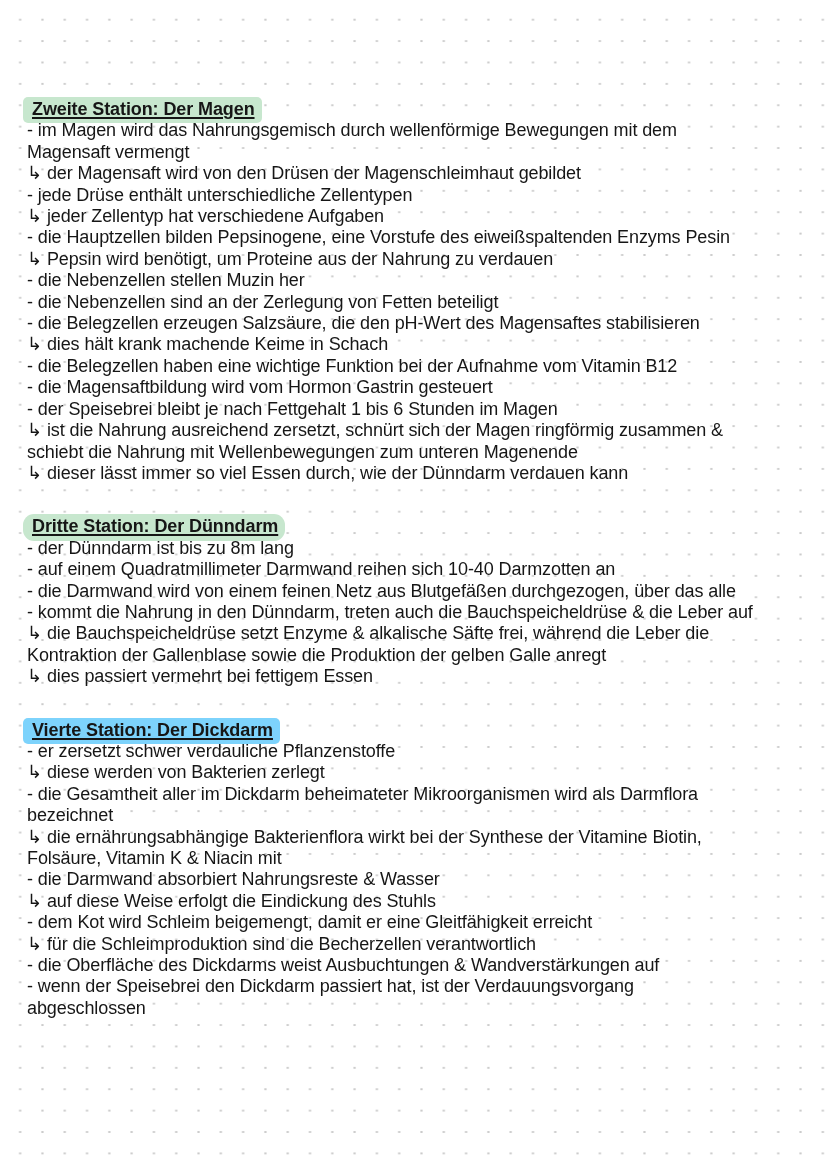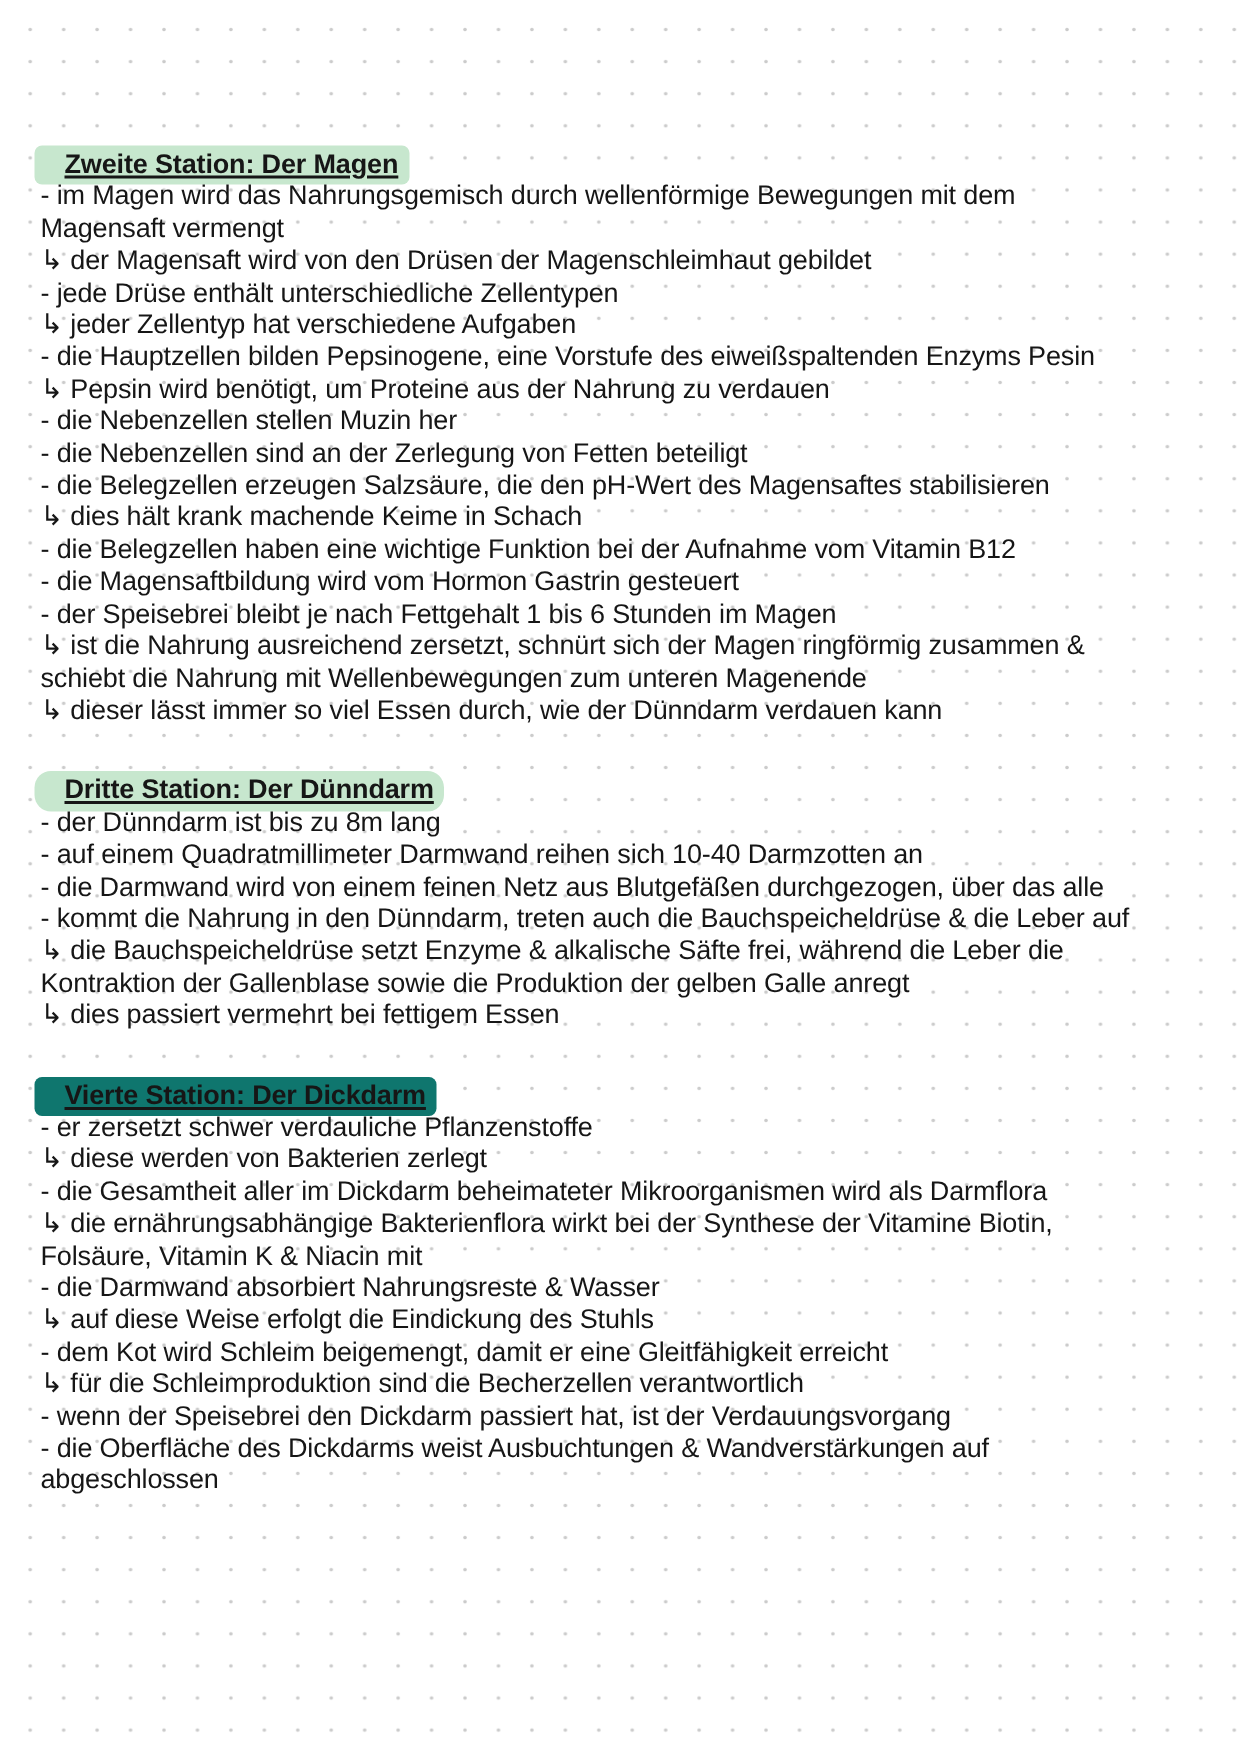--- a/index.html
+++ b/index.html
@@ -24,21 +24,21 @@
     width: 828px;
     height: 1169px;
     padding: 99px 8px 0 27px;
   }
   .section + .section {
     margin-top: 32px;
   }
   .heading {
     display: table;            
     margin: -2px 0 -3px -4px;  
-    padding: 2px 7px 3px 20px;
+    padding: 2px 7px 3px 9px;
     border-radius: 5px;
     font-size: 18px;
     font-weight: bold;
     line-height: 21.4px;
     letter-spacing: -0.1px;
     text-decoration: underline;
     text-decoration-thickness: 2px;
     text-underline-offset: 2px;
     color: #161616;
   }
@@ -77,27 +77,28 @@
       <h2 class="heading" style="background-color: rgb(199, 231, 206); border-radius: 11px;">Dritte Station: Der Dünndarm</h2>
       <div class="line">- der Dünndarm ist bis zu 8m lang</div>
       <div class="line">- auf einem Quadratmillimeter Darmwand reihen sich 10-40 Darmzotten an</div>
       <div class="line">- die Darmwand wird von einem feinen Netz aus Blutgefäßen durchgezogen, über das alle</div>
       <div class="line">- kommt die Nahrung in den Dünndarm, treten auch die Bauchspeicheldrüse &amp; die Leber auf</div>
       <div class="line">↳ die Bauchspeicheldrüse setzt Enzyme &amp; alkalische Säfte frei, während die Leber die</div>
       <div class="line">Kontraktion der Gallenblase sowie die Produktion der gelben Galle anregt</div>
       <div class="line">↳ dies passiert vermehrt bei fettigem Essen</div>
     </section>
     <section class="section">
-      <h2 class="heading" style="background-color: #0f766e;">Vierte Station: Der Dickdarm</h2>
+      <h2 class="heading" style="background-color: #7dd3fc;">Vierte Station: Der Dickdarm</h2>
       <div class="line">- er zersetzt schwer verdauliche Pflanzenstoffe</div>
       <div class="line">↳ diese werden von Bakterien zerlegt</div>
       <div class="line">- die Gesamtheit aller im Dickdarm beheimateter Mikroorganismen wird als Darmflora</div>
+      <div class="line">bezeichnet</div>
       <div class="line">↳ die ernährungsabhängige Bakterienflora wirkt bei der Synthese der Vitamine Biotin,</div>
       <div class="line">Folsäure, Vitamin K &amp; Niacin mit</div>
       <div class="line">- die Darmwand absorbiert Nahrungsreste &amp; Wasser</div>
       <div class="line">↳ auf diese Weise erfolgt die Eindickung des Stuhls</div>
       <div class="line">- dem Kot wird Schleim beigemengt, damit er eine Gleitfähigkeit erreicht</div>
       <div class="line">↳ für die Schleimproduktion sind die Becherzellen verantwortlich</div>
+      <div class="line">- die Oberfläche des Dickdarms weist Ausbuchtungen &amp; Wandverstärkungen auf</div>
       <div class="line">- wenn der Speisebrei den Dickdarm passiert hat, ist der Verdauungsvorgang</div>
-      <div class="line">- die Oberfläche des Dickdarms weist Ausbuchtungen &amp; Wandverstärkungen auf</div>
       <div class="line">abgeschlossen</div>
     </section>
   </main>
 
 </body></html>

